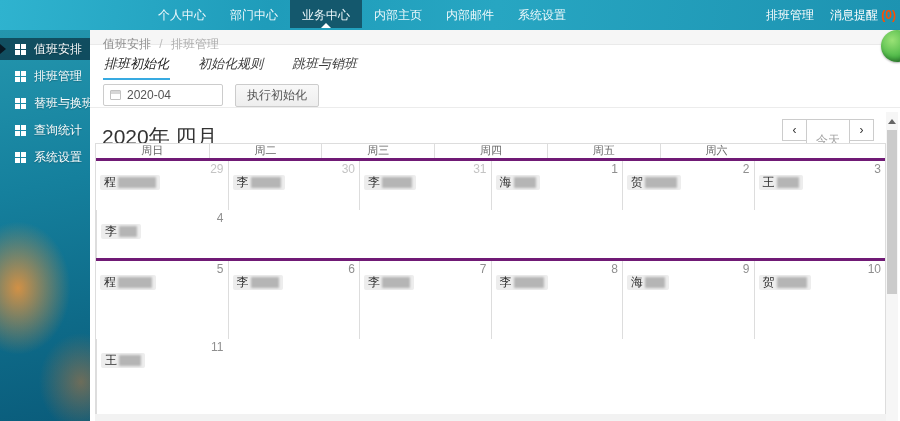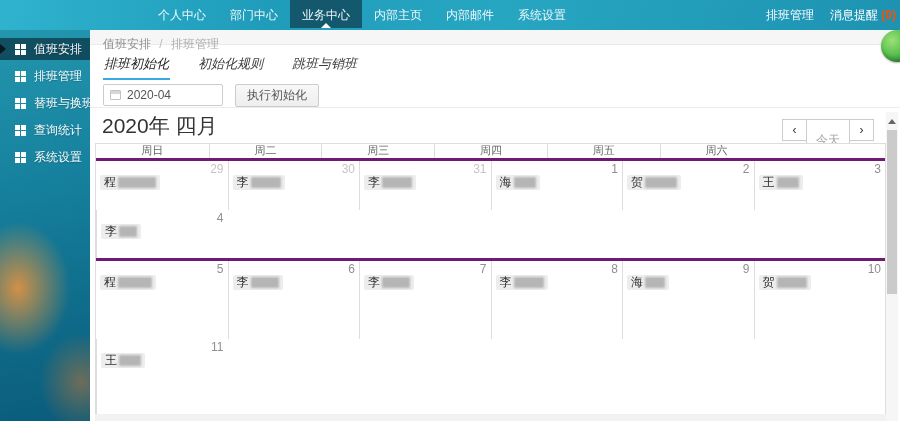--- a/index.html
+++ b/index.html
@@ -56,21 +56,21 @@
   .date-input{width:120px;height:22px;border:1px solid #ccc;border-radius:2px;display:flex;
     align-items:center;padding:0 6px;gap:6px;background:#fff;}
   .cal-glyph{width:11px;height:10px;flex:0 0 11px;border:1px solid #c2c2c2;border-radius:1px;
     background:linear-gradient(#d7d7d7,#d7d7d7) 0 0/11px 3px no-repeat;}
   .date-input input{border:none;outline:none;font-size:12px;color:#555;width:90px;background:transparent;}
   .init-btn{height:23px;padding:0 11px;background:linear-gradient(#f8f8f8,#eee);border:1px solid #ccc;
     border-radius:2px;font-size:12px;color:#555;cursor:pointer;}
 
   
   .cal-region{position:absolute;left:0;right:0;top:82px;bottom:0;}
-  .cal-title{position:absolute;left:12px;top:2px;font-size:21px;line-height:24px;font-weight:normal;color:#333;white-space:nowrap;}
+  .cal-title{position:absolute;left:12px;top:13px;font-size:21px;line-height:24px;font-weight:normal;color:#333;white-space:nowrap;}
   .cal-nav{position:absolute;right:26px;top:7px;display:flex;}
   .cal-btn{height:22px;min-width:25px;border:1px solid #ccc;background:#fff;font-size:12px;
     color:#333;cursor:pointer;margin-left:-1px;padding:0 7px;}
   .cal-btn.today{color:#a3a3a3;padding:12px 9px;}
   .cal-table{position:absolute;left:5px;right:14px;top:31px;bottom:0;border:1px solid #ddd;
     overflow:hidden;display:flex;flex-direction:column;background:#fff;}
   .cal-head{height:14px;display:grid;grid-template-columns:repeat(7,1fr);flex:0 0 14px;}
   .hd-cell{font-size:11px;color:#666;text-align:center;line-height:13px;overflow:hidden;}
   .hd-cell + .hd-cell{border-left:1px solid #ddd;}
   .week{display:grid;grid-template-columns:repeat(6,1fr);border-top:3px solid #701a75;}

